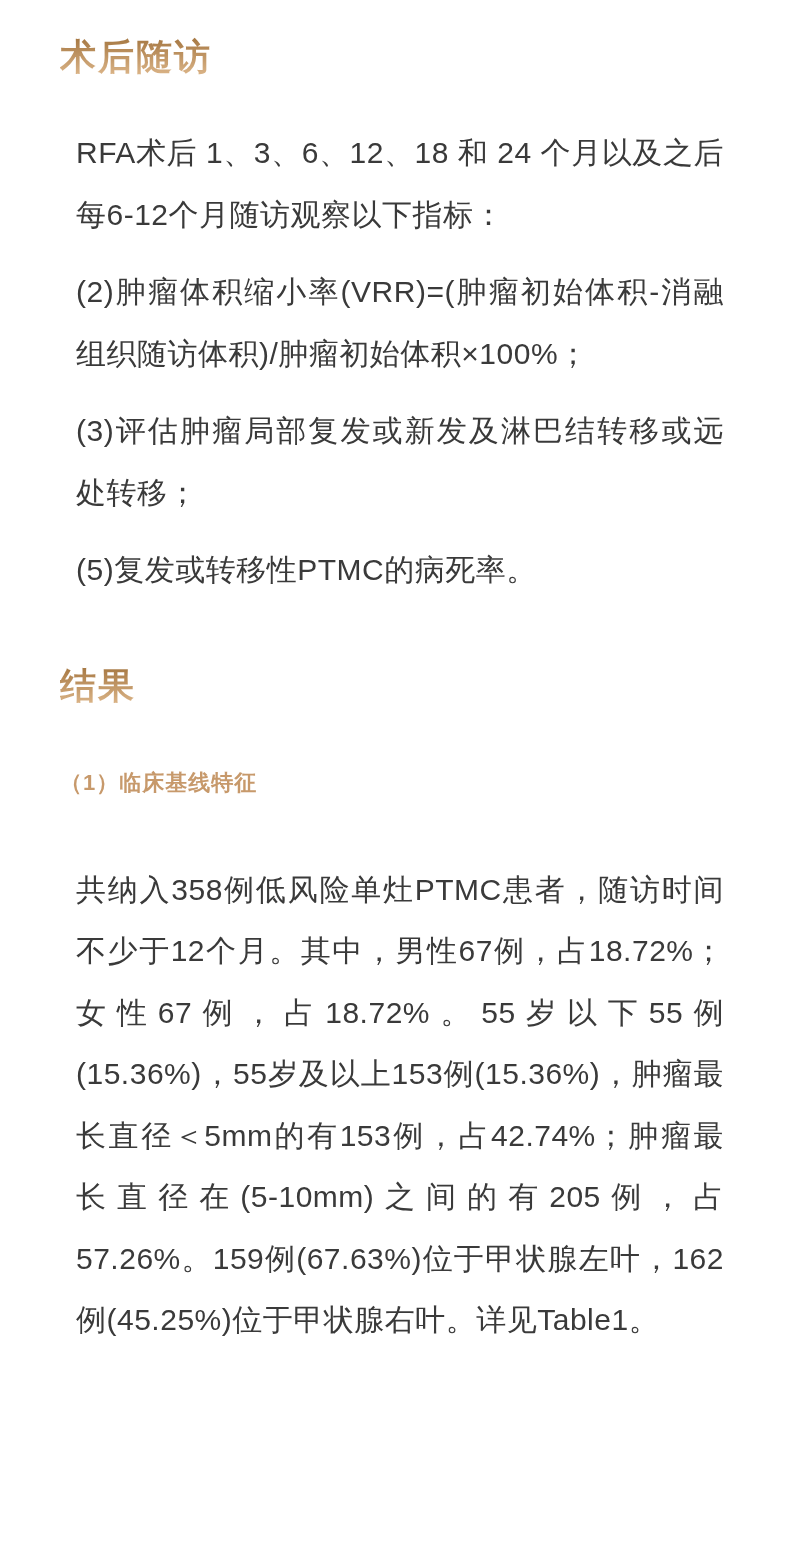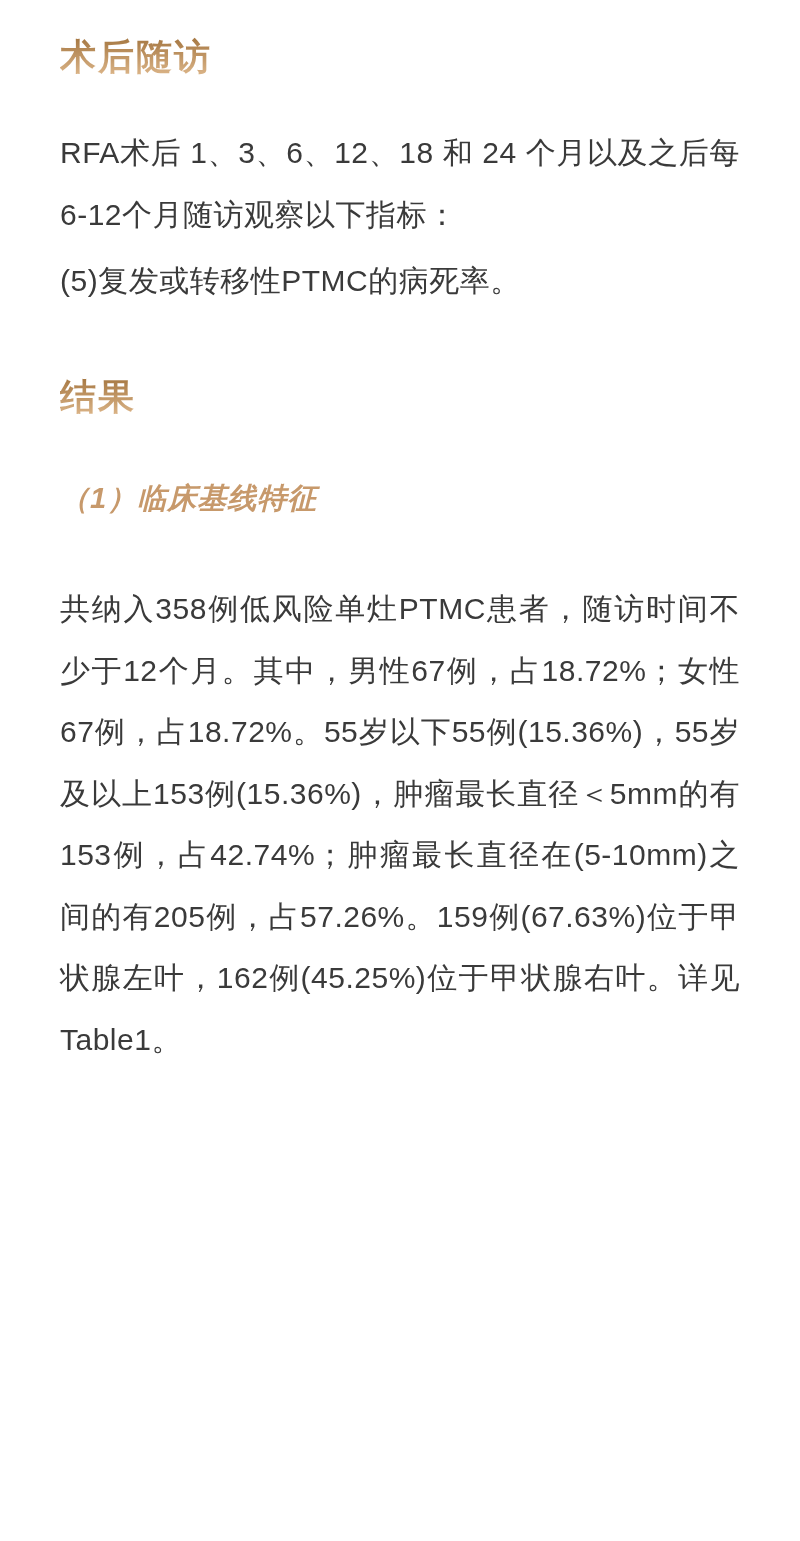--- a/index.html
+++ b/index.html
@@ -42,28 +42,27 @@
       background-clip: text;
       -webkit-text-fill-color: transparent;
     }
   }
   h1.heading-followup { margin-bottom: 45px; }
   h1.heading-results  { margin-top: 64px; margin-bottom: 0; }
   h2.sub-heading {
     margin: 64px 0 4px 0;
     font-family: "Liberation Sans", "DejaVu Sans", sans-serif;
     font-weight: bold;
-    font-size: 29px;
+    font-size: 22px;
     line-height: 1.2;
     letter-spacing: 1px;
     color: var(--subheading-color, #c7996b);
-    font-style: italic;
   }
   p.body-text {
-    margin: 0;
+    margin: 16px;
     font-size: 30px;
     line-height: 61.5px;
     color: var(--body-text-color, #3a3a3a);
     text-align: justify;
     text-justify: inter-character;
     letter-spacing: 0.5px;
     word-break: break-word;
   }
   p.intro-para { margin-bottom: 5px; }
   p.baseline-para { margin-top: 62px; }
@@ -71,21 +70,23 @@
 </head>
 <body>
 
 <main class="article">
 
   <h1 class="serif-heading heading-followup">术后随访</h1>
 
   <p class="body-text intro-para">RFA术后 1、3、6、12、18 和 24 个月以及之后每6-12个月随访观察以下指标：</p>
 
 
+  <p class="body-text">(2)肿瘤体积缩小率(VRR)=(肿瘤初始体积-消融组织随访体积)/肿瘤初始体积×100%；</p>
 
+  <p class="body-text">(3)评估肿瘤局部复发或新发及淋巴结转移或远处转移；</p>
 
   <p class="body-text">(5)复发或转移性PTMC的病死率。</p>
 
   <h1 class="serif-heading heading-results">结果</h1>
 
   <h2 class="sub-heading">（1）临床基线特征</h2>
 
   <p class="body-text baseline-para">共纳入358例低风险单灶PTMC患者，随访时间不少于12个月。其中，男性67例，占18.72%；女性67例，占18.72%。55岁以下55例(15.36%)，55岁及以上153例(15.36%)，肿瘤最长直径＜5mm的有153例，占42.74%；肿瘤最长直径在(5-10mm)之间的有205例，占57.26%。159例(67.63%)位于甲状腺左叶，162例(45.25%)位于甲状腺右叶。详见Table1。</p>
 
 </main>

